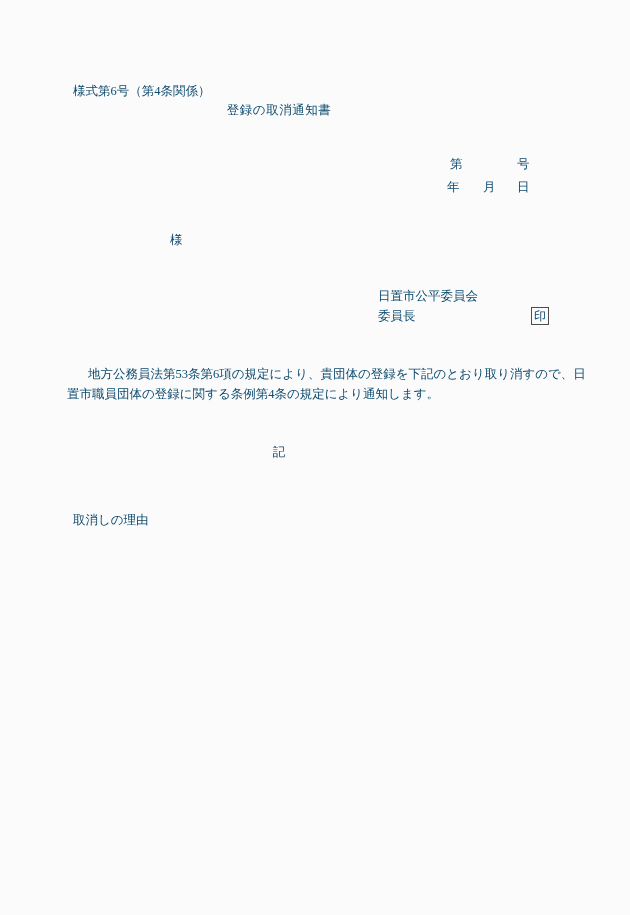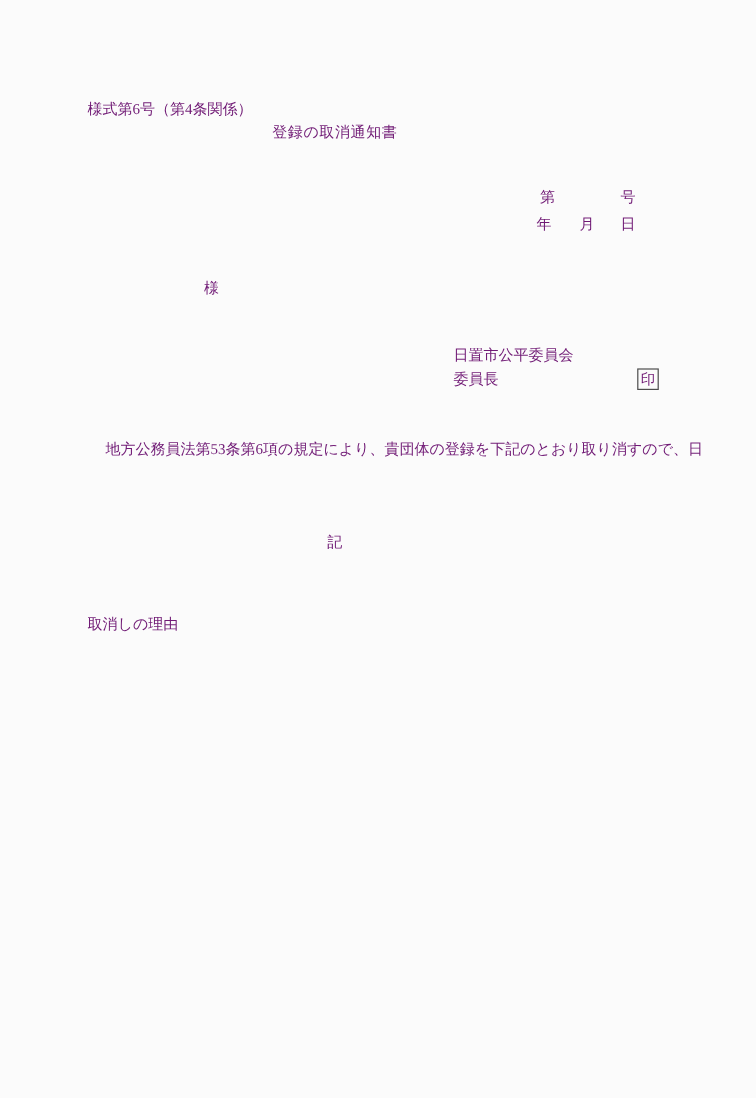--- a/index.html
+++ b/index.html
@@ -8,21 +8,21 @@
   }
   body {
     background: #fbfbfb;
     font-family: "Liberation Serif", "DejaVu Serif", serif;
   }
   .page {
     position: relative;
     width: 630px;
     height: 915px;
     background: #fbfbfb;
-    color: #701a75;
+    color: #0c4a6e;
     font-size: 12.5px;
     line-height: 1.2;
     overflow: hidden;
   }
   .abs { position: absolute; white-space: nowrap; }
   .centered {
     position: absolute;
     left: 0;
     width: 558px;
     text-align: center;
@@ -80,19 +80,20 @@
   <span class="abs addressee">様</span>
 
   <div class="abs sender-org">日置市公平委員会</div>
   <div class="abs sender-title">委員長</div>
   <div class="seal">
     <span>印</span>
   </div>
 
   <div class="body-par">
     <div class="line1">地方公務員法第53条第6項の規定により、貴団体の登録を下記のとおり取り消すので、日</div>
+    <div class="line2">置市職員団体の登録に関する条例第4条の規定により通知します。</div>
   </div>
 
   <div class="centered record-marker">記</div>
 
   <div class="abs reason-label">取消しの理由</div>
 
 </div>
 
 </body></html>

